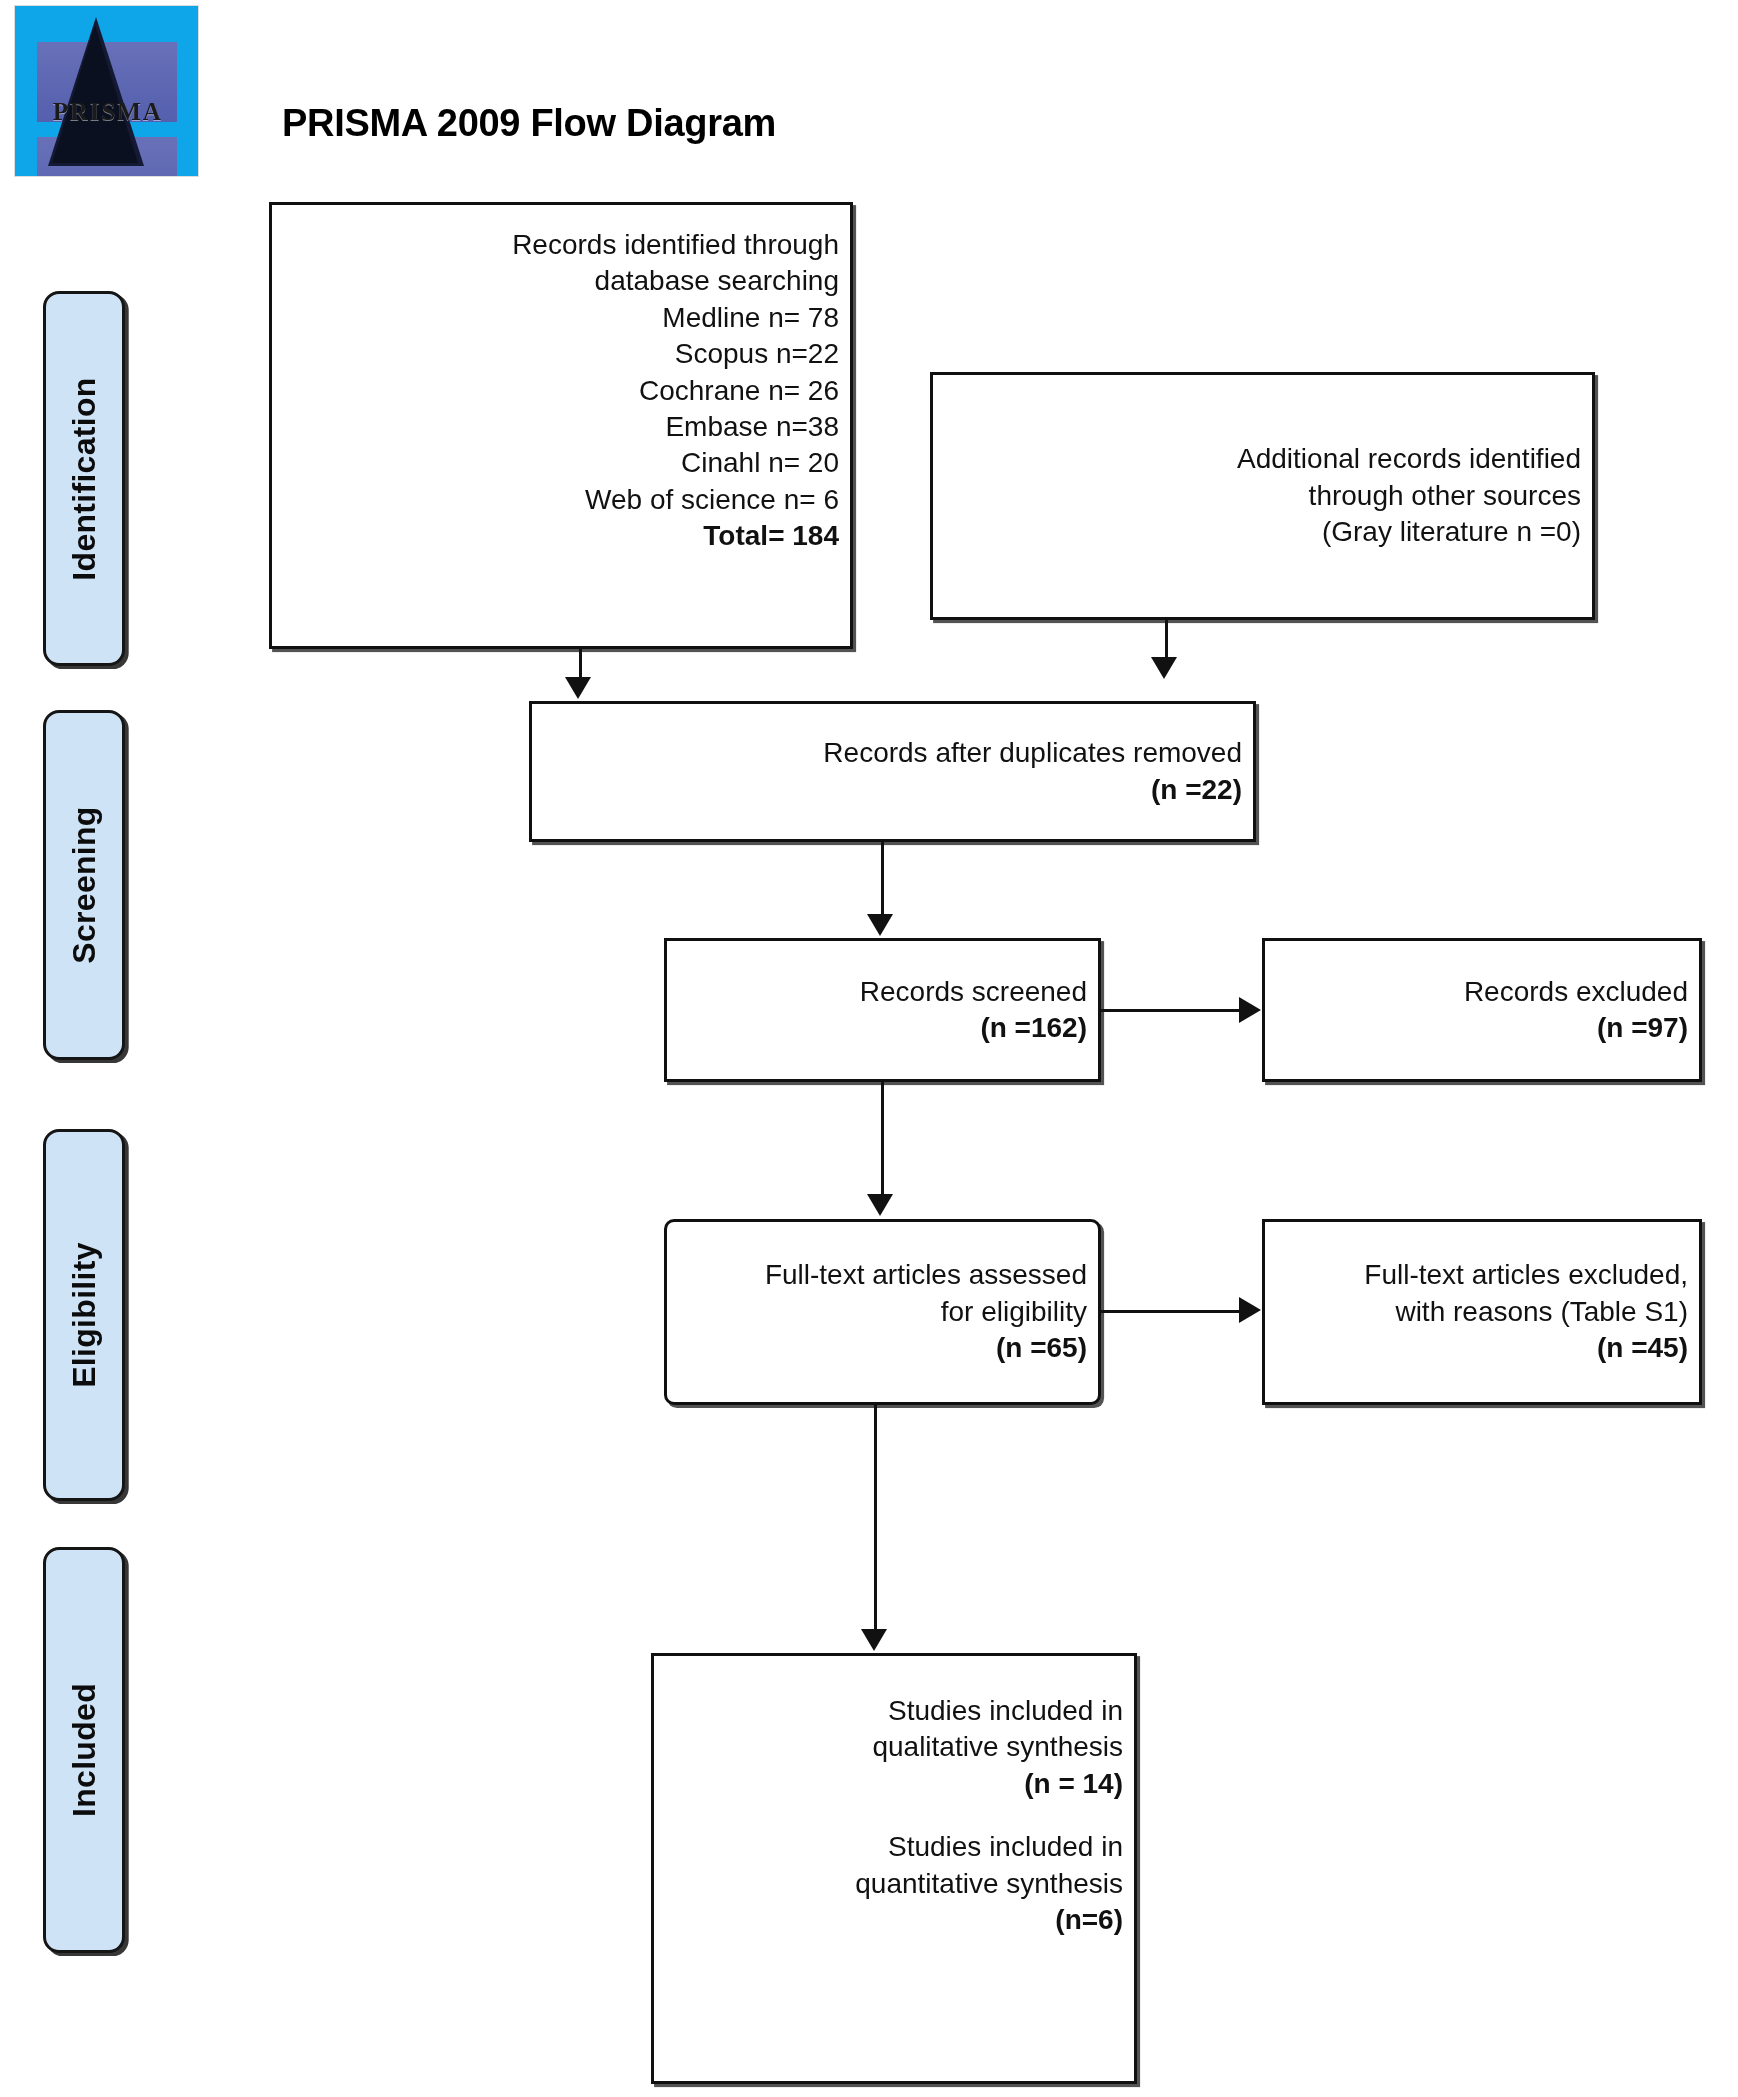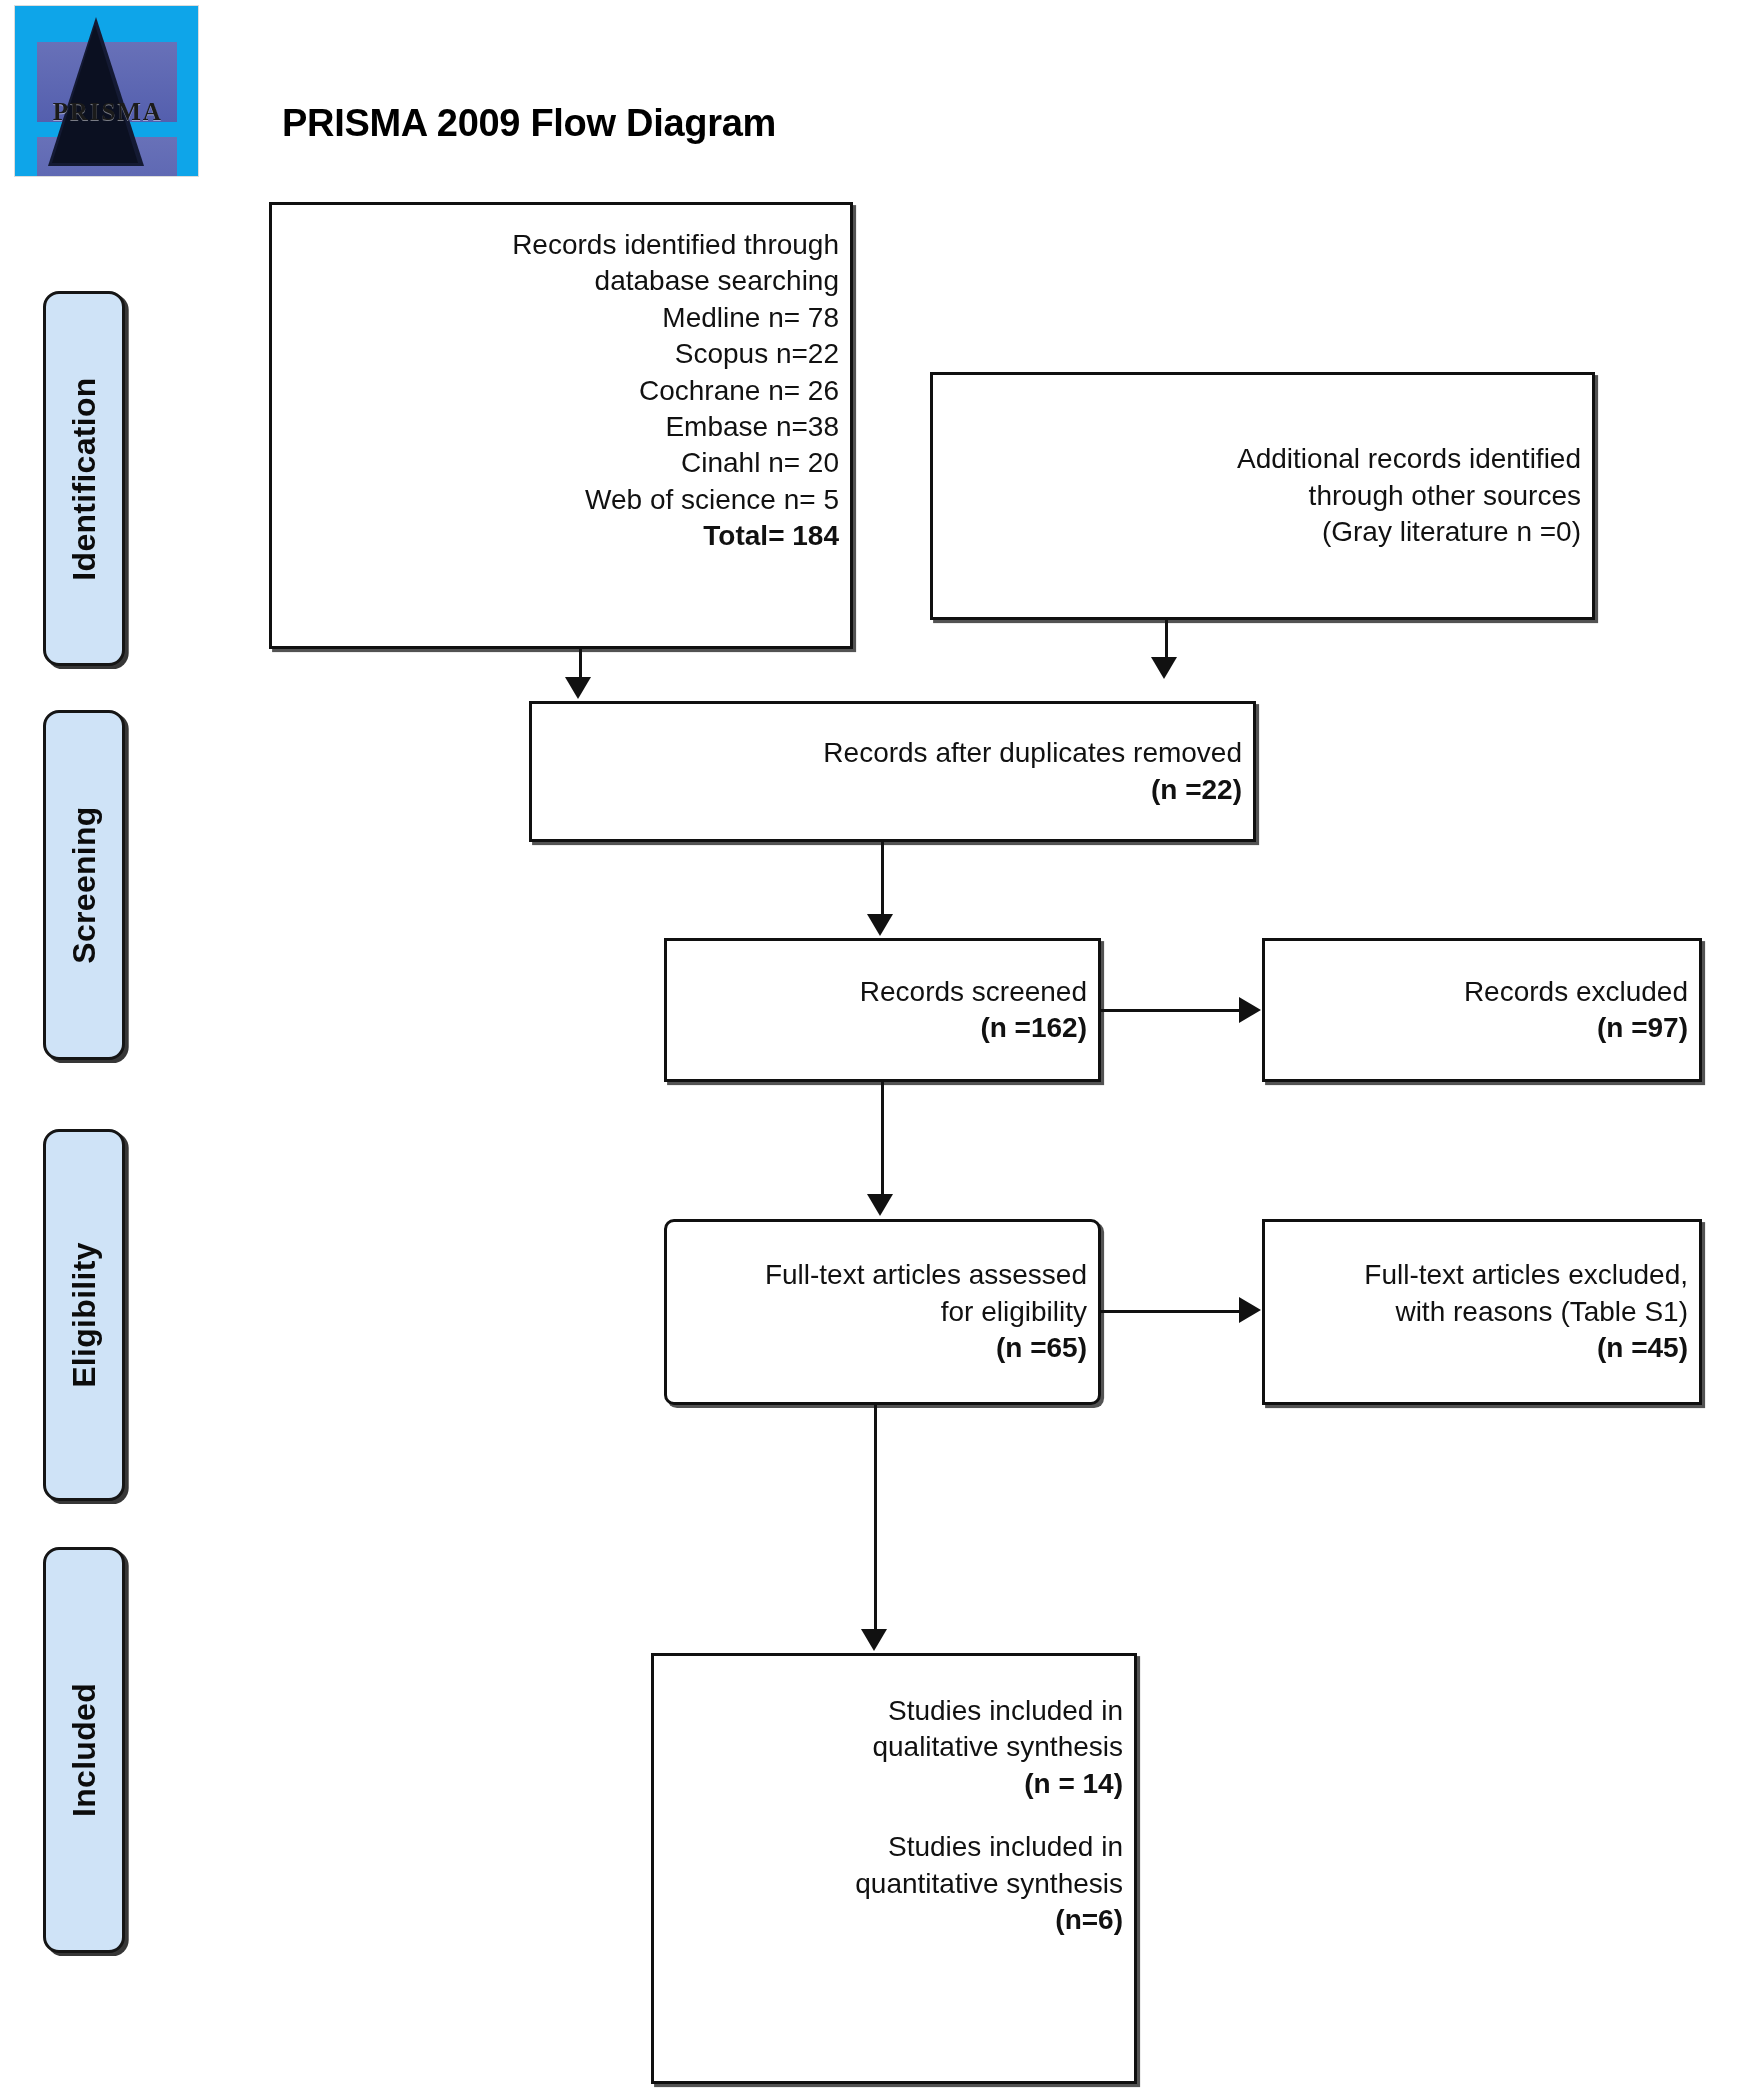--- a/index.html
+++ b/index.html
@@ -171,21 +171,21 @@
 </div>
 
 <div class="flow-box" id="box-identified">
   <span class="ln">Records identified through</span>
   <span class="ln">database searching</span>
   <span class="ln">Medline n= 78</span>
   <span class="ln">Scopus n=22</span>
   <span class="ln">Cochrane n= 26</span>
   <span class="ln">Embase n=38</span>
   <span class="ln">Cinahl n= 20</span>
-  <span class="ln">Web of science n= 5</span>
+  <span class="ln">Web of science n= 6</span>
   <span class="ln bold">Total= 184</span>
 </div>
 
 <div class="flow-box" id="box-additional">
   <span class="ln">Additional records identified</span>
   <span class="ln">through other sources</span>
   <span class="ln">(Gray literature n =0)</span>
 </div>
 
 <div class="flow-box" id="box-duplicates">

